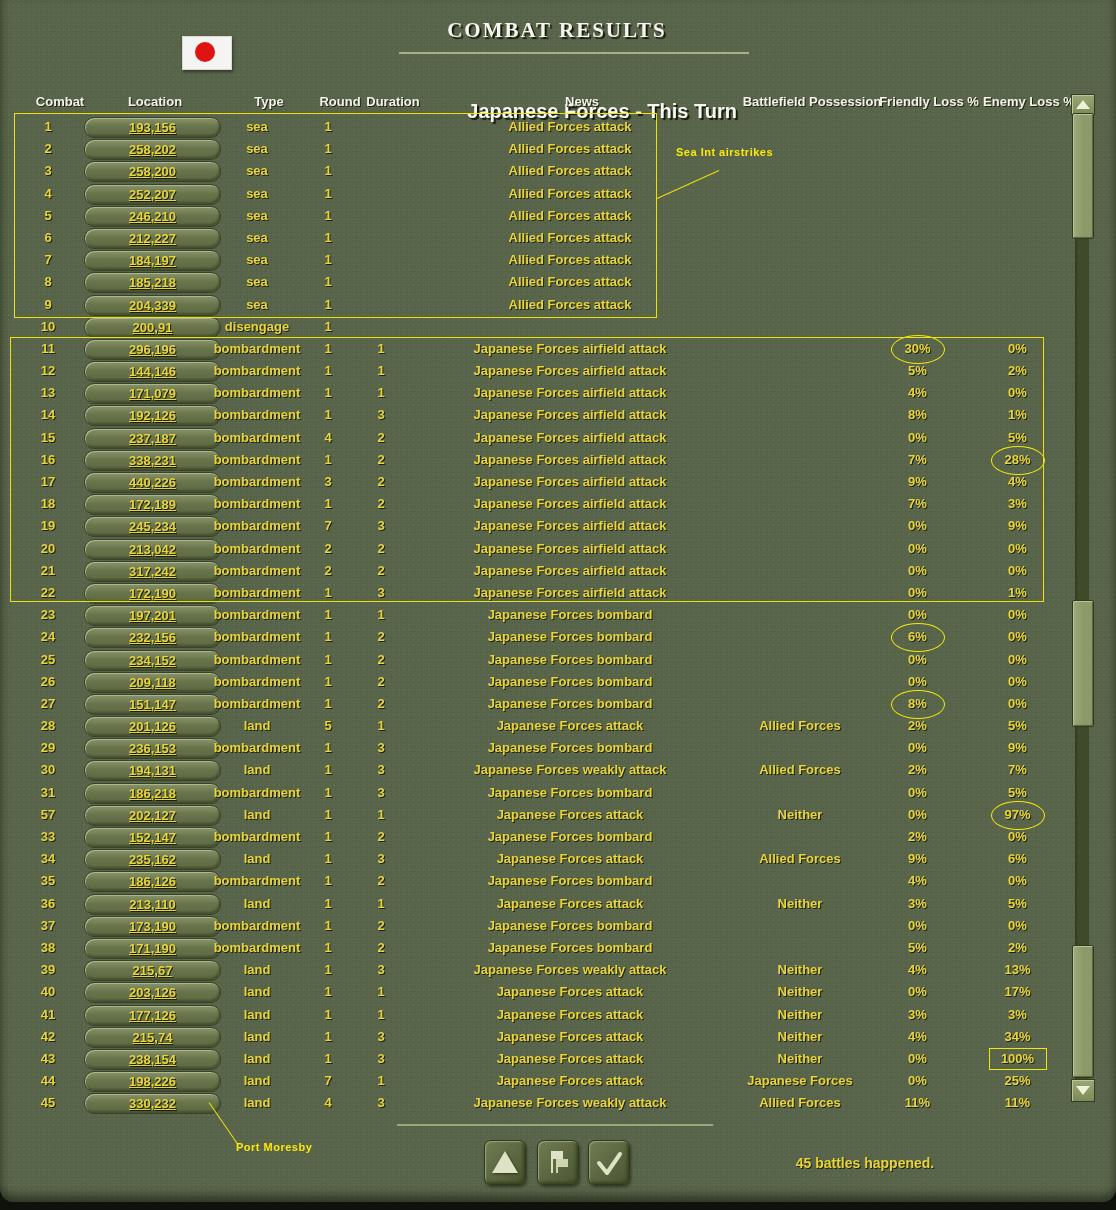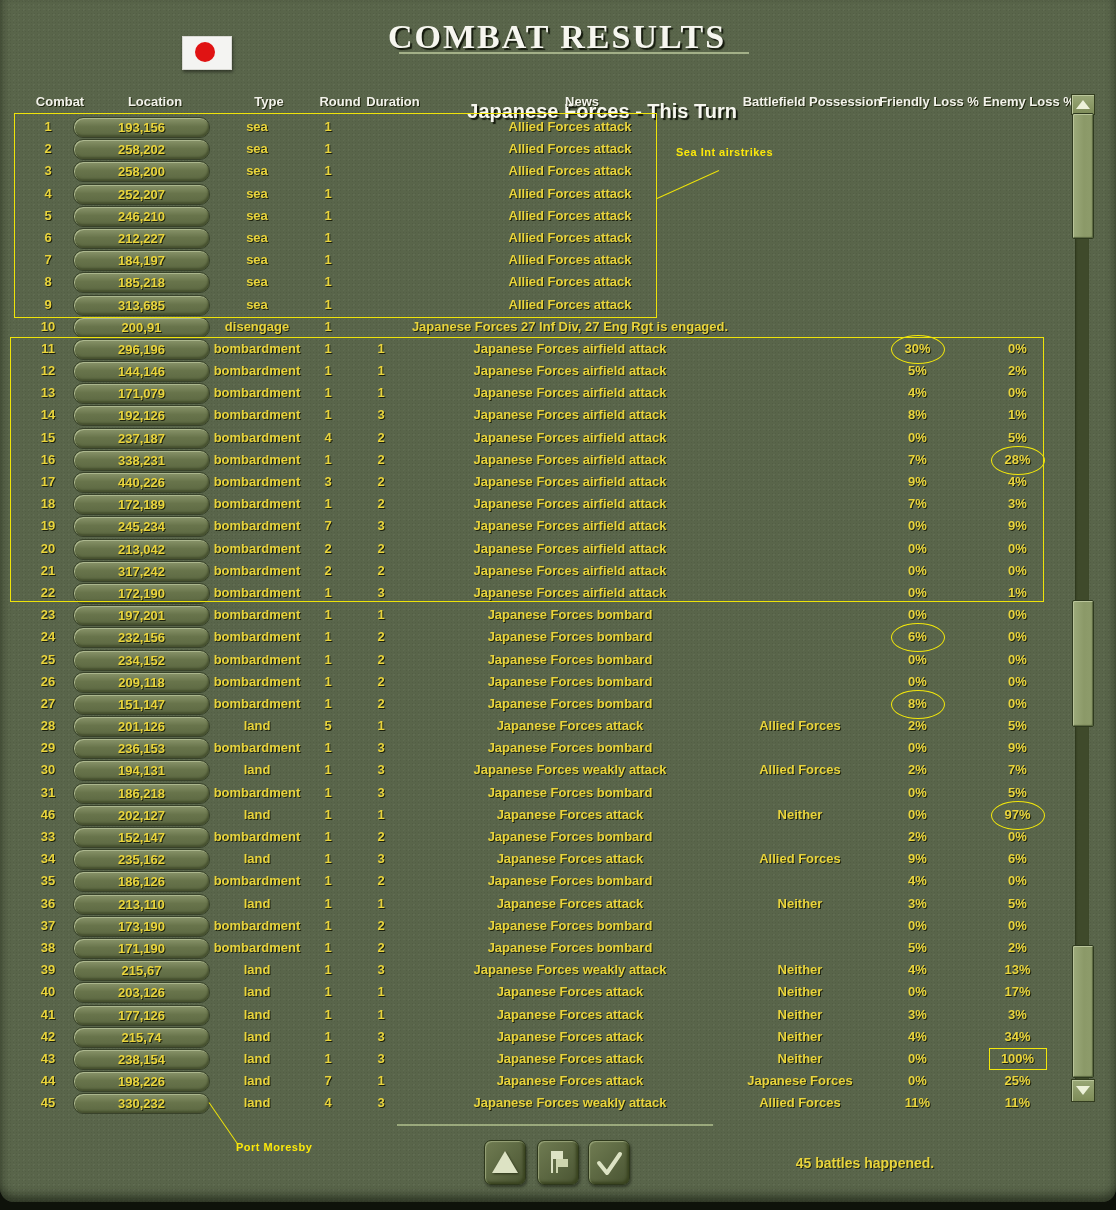--- a/index.html
+++ b/index.html
@@ -10,21 +10,21 @@
       background-image:radial-gradient(rgba(0,0,0,0.07) 1px,transparent 1px),
                        radial-gradient(rgba(255,255,255,0.045) 1px,transparent 1px);
       background-size:3px 3px,5px 5px;background-position:0 0,1px 2px;
       border-radius:0 0 14px 14px;
       box-shadow:inset 0 -6px 10px rgba(10,14,6,.55);}
   
   .flag{position:absolute;left:182px;top:36px;width:48px;height:32px;background:#f4f4f2;
         box-shadow:1px 2px 3px rgba(0,0,0,.45);border:1px solid #d9d9d4;}
   .flag .sun{position:absolute;left:12px;top:5px;width:20px;height:20px;border-radius:50%;background:#e01313;}
   .title{position:absolute;left:357px;top:18px;width:400px;text-align:center;
-         font-family:"Liberation Serif",serif;font-weight:bold;font-size:34px;letter-spacing:2px;
+         font-family:"Liberation Serif",serif;font-weight:bold;font-size:21px;letter-spacing:2px;
          color:#f6f6ef;text-shadow:2px 2px 1px #151a0e;}
   .title-rule{position:absolute;left:399px;top:52px;width:350px;height:2px;background:#a3b088;}
   .subtitle{position:absolute;left:377px;top:59px;width:360px;text-align:right;
          font-family:Liberation Sans, sans-serif;font-weight:bold;font-size:20px;
          color:#f6f6ef;text-shadow:2px 2px 1px #151a0e;margin-top:41px;}
   
   .colh{position:absolute;top:94px;height:16px;text-align:center;color:#f2f2ea;
         font-weight:bold;font-size:13px;text-shadow:1px 1px 0 #20260f;white-space:nowrap;margin-left:12px;}
   .h-combat{left:20px;width:56px;} .h-loc{left:93px;width:100px;} .h-type{left:212px;width:90px;}
   .h-round{left:303px;width:50px;} .h-dur{left:351px;width:60px;} .h-news{left:450px;width:240px;}
@@ -32,26 +32,26 @@
   
   .rows{position:absolute;left:0;top:116px;width:1062px;}
   .row{position:relative;height:22.2px;}
   .cell{position:absolute;top:0;height:22.2px;line-height:22.2px;text-align:center;
         color:#e9d43c;font-weight:bold;font-size:13px;text-shadow:1px 1px 0 rgba(24,29,12,.95);
         white-space:nowrap;}
   .c-num{left:20px;width:56px;} .c-type{left:207px;width:100px;}
   .c-round{left:303px;width:50px;} .c-dur{left:356px;width:50px;}
   .c-news{left:410px;width:320px;} .c-poss{left:733px;width:134px;}
   .c-fl{left:880px;width:75px;} .c-el{left:980px;width:75px;}
-  .pill{position:absolute;left:73px;top:1px;width:135px;height:19px;line-height:19px;
+  .pill{position:absolute;left:84px;top:1px;width:135px;height:19px;line-height:19px;
         border-radius:10px;text-align:center;color:#e9d43c;font-weight:bold;font-size:13px;
         text-shadow:1px 1px 0 rgba(24,29,12,.95);cursor:pointer;
         background:linear-gradient(#87926100,transparent),linear-gradient(#89946a,#68744b 45%,#5c6842);
         border:1px solid #38422a;
-        box-shadow:inset 1px 1px 0 #abb68d,inset -1px -2px 2px #46502f;}
+        box-shadow:inset 1px 1px 0 #abb68d,inset -1px -2px 2px #46502f;text-decoration:underline;}
   
   .mark{position:absolute;left:50%;top:50%;pointer-events:none;}
   .mark.circle{width:52px;height:27px;margin-left:-27px;margin-top:-14px;
         border:1px solid #f2e70b;border-radius:50%;}
   .mark.box{width:56px;height:20px;margin-left:-29px;margin-top:-11px;border:1px solid #f2e70b;}
   
   .ann{position:absolute;pointer-events:none;}
   .ann-box{border:1px solid #eee309;}
   .ann-label{color:#fce80a;font-weight:bold;font-size:11px;letter-spacing:.5px;white-space:nowrap;}
   .ann-line{height:0;border-top:1px solid #eee309;transform-origin:left center;}
@@ -188,36 +188,35 @@
       <div class="cell c-type">sea</div>
       <div class="cell c-round">1</div>
       <div class="cell c-dur"></div>
       <div class="cell c-news">Allied Forces attack</div>
       <div class="cell c-poss"></div>
       <div class="cell c-fl"></div>
       <div class="cell c-el"></div>
     </div>
       <div class="row">
       <div class="cell c-num">9</div>
-      <div class="pill">313,685</div>
+      <div class="pill">204,339</div>
       <div class="cell c-type">sea</div>
       <div class="cell c-round">1</div>
       <div class="cell c-dur"></div>
       <div class="cell c-news">Allied Forces attack</div>
       <div class="cell c-poss"></div>
       <div class="cell c-fl"></div>
       <div class="cell c-el"></div>
     </div>
       <div class="row">
       <div class="cell c-num">10</div>
       <div class="pill">200,91</div>
       <div class="cell c-type">disengage</div>
       <div class="cell c-round">1</div>
       <div class="cell c-dur"></div>
-      <div class="cell c-news">Japanese Forces 27 Inf Div, 27 Eng Rgt is engaged.</div>
       <div class="cell c-poss"></div>
       <div class="cell c-fl"></div>
       <div class="cell c-el"></div>
     </div>
       <div class="row">
       <div class="cell c-num">11</div>
       <div class="pill">296,196</div>
       <div class="cell c-type">bombardment</div>
       <div class="cell c-round">1</div>
       <div class="cell c-dur">1</div>
@@ -440,21 +439,21 @@
       <div class="pill">186,218</div>
       <div class="cell c-type">bombardment</div>
       <div class="cell c-round">1</div>
       <div class="cell c-dur">3</div>
       <div class="cell c-news">Japanese Forces bombard</div>
       <div class="cell c-poss"></div>
       <div class="cell c-fl">0%</div>
       <div class="cell c-el">5%</div>
     </div>
       <div class="row">
-      <div class="cell c-num">46</div>
+      <div class="cell c-num">57</div>
       <div class="pill">202,127</div>
       <div class="cell c-type">land</div>
       <div class="cell c-round">1</div>
       <div class="cell c-dur">1</div>
       <div class="cell c-news">Japanese Forces attack</div>
       <div class="cell c-poss">Neither</div>
       <div class="cell c-fl">0%</div>
       <div class="cell c-el">97%<span class="mark circle"></span></div>
     </div>
       <div class="row">

